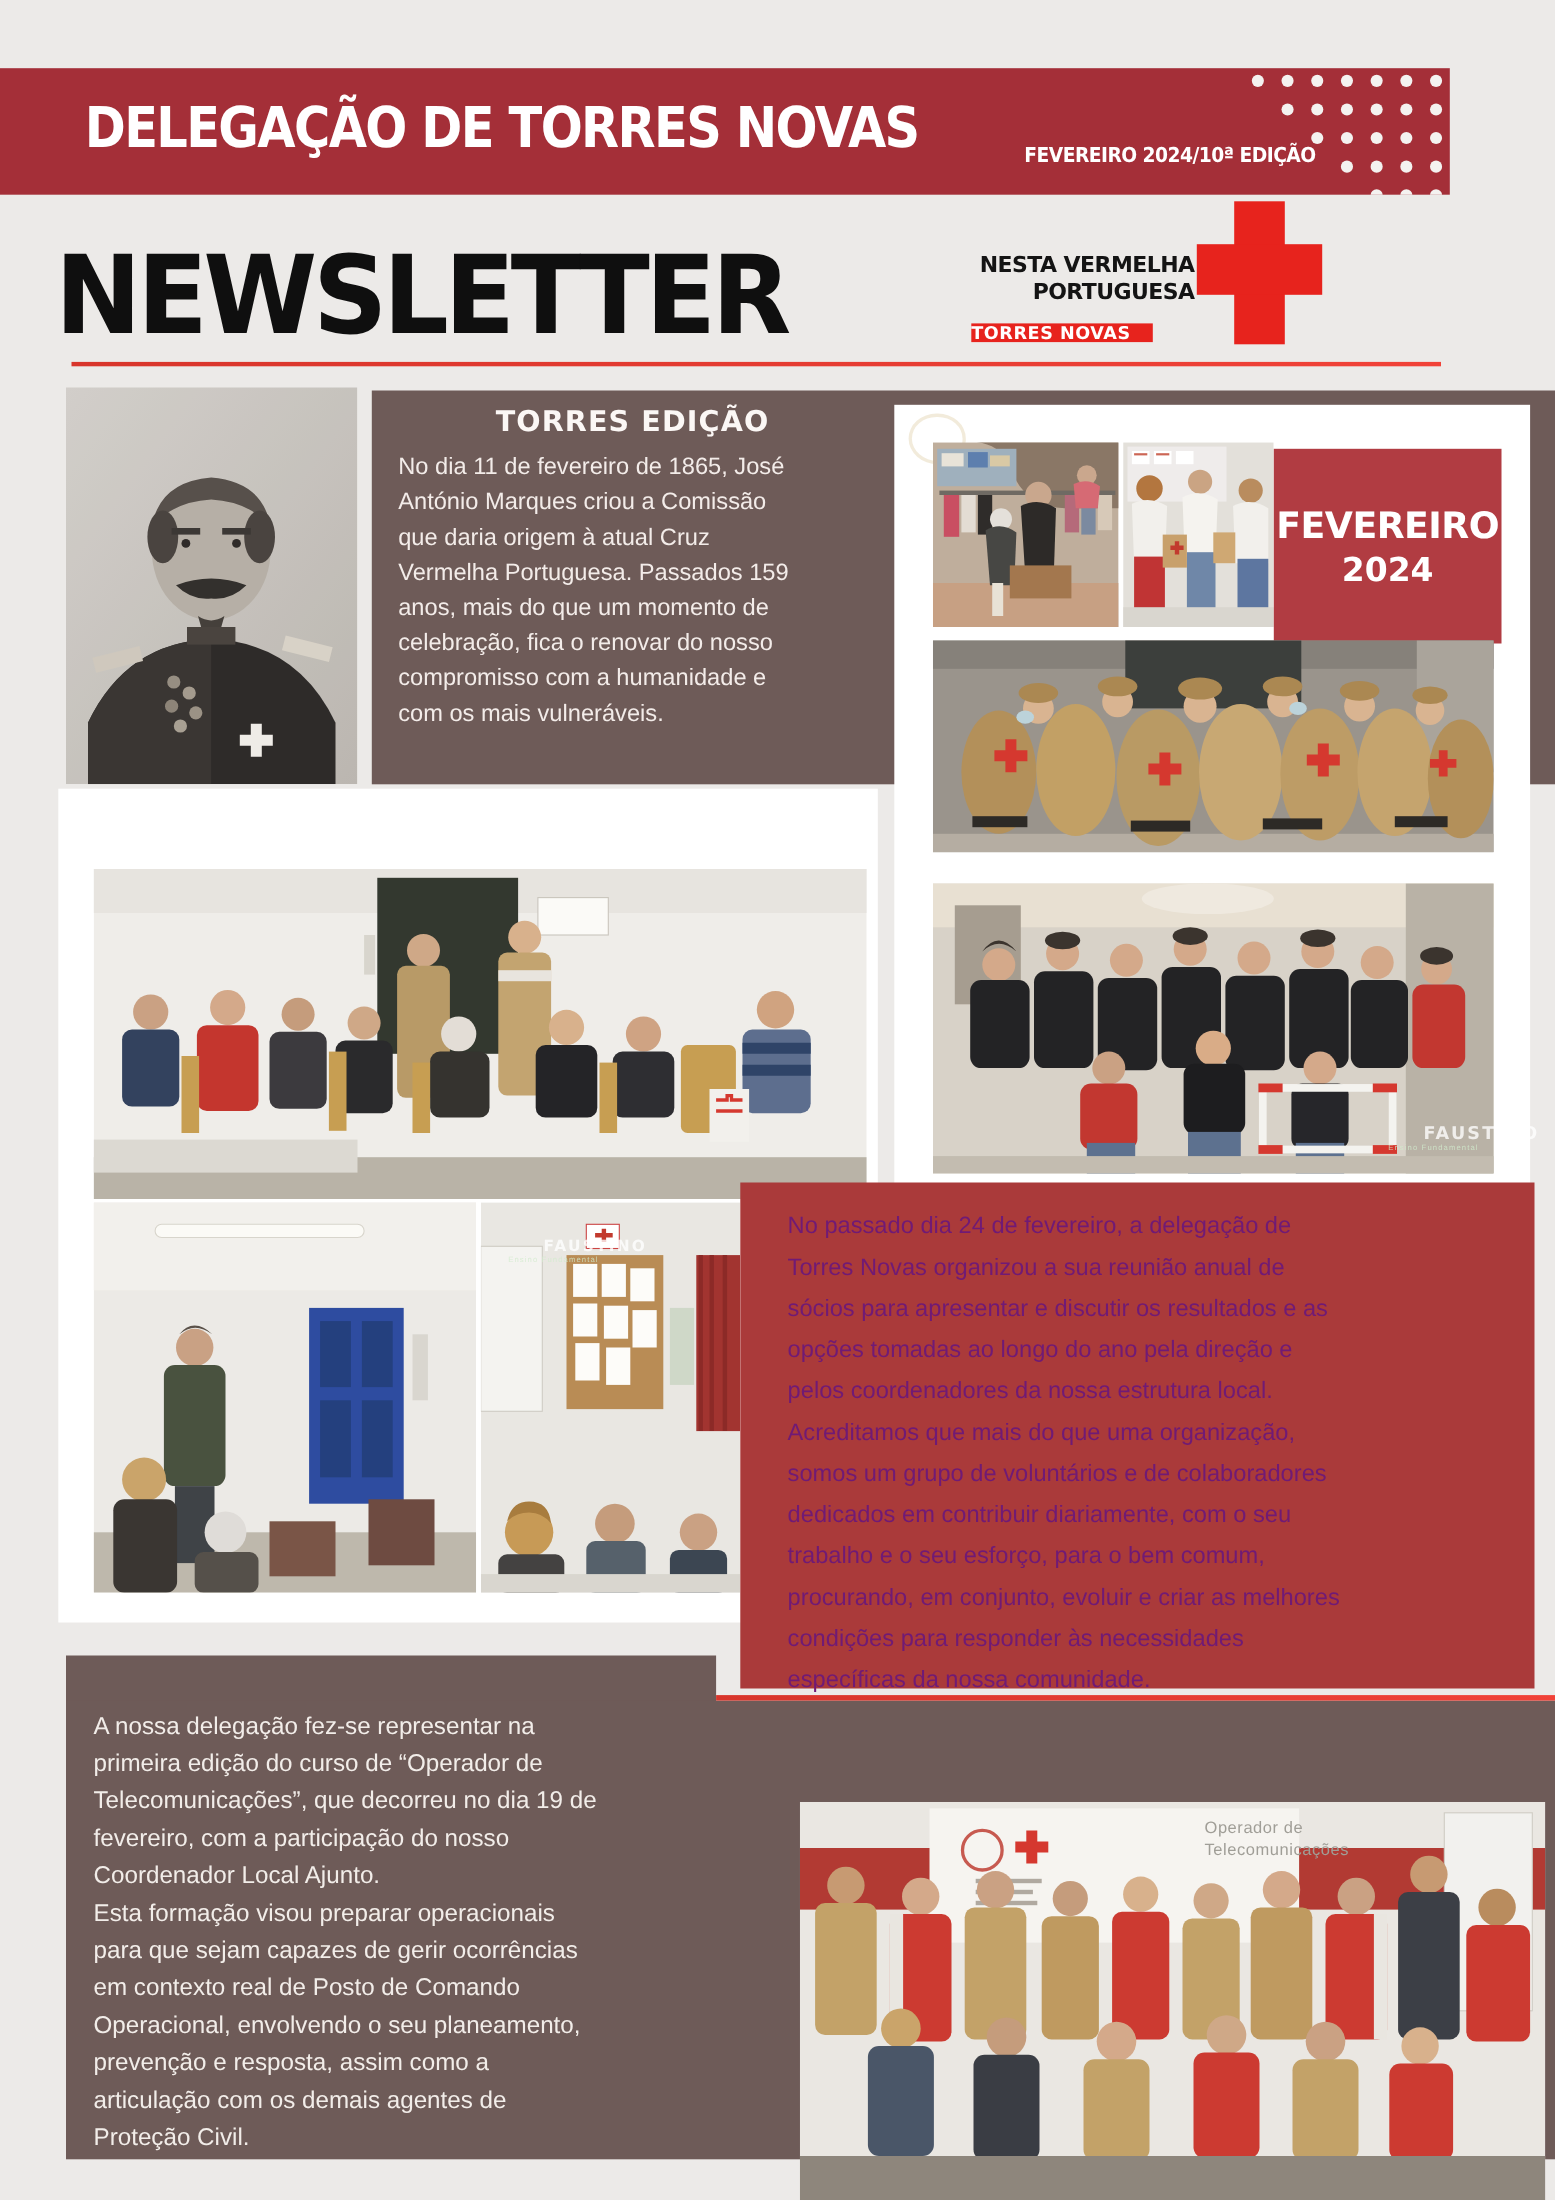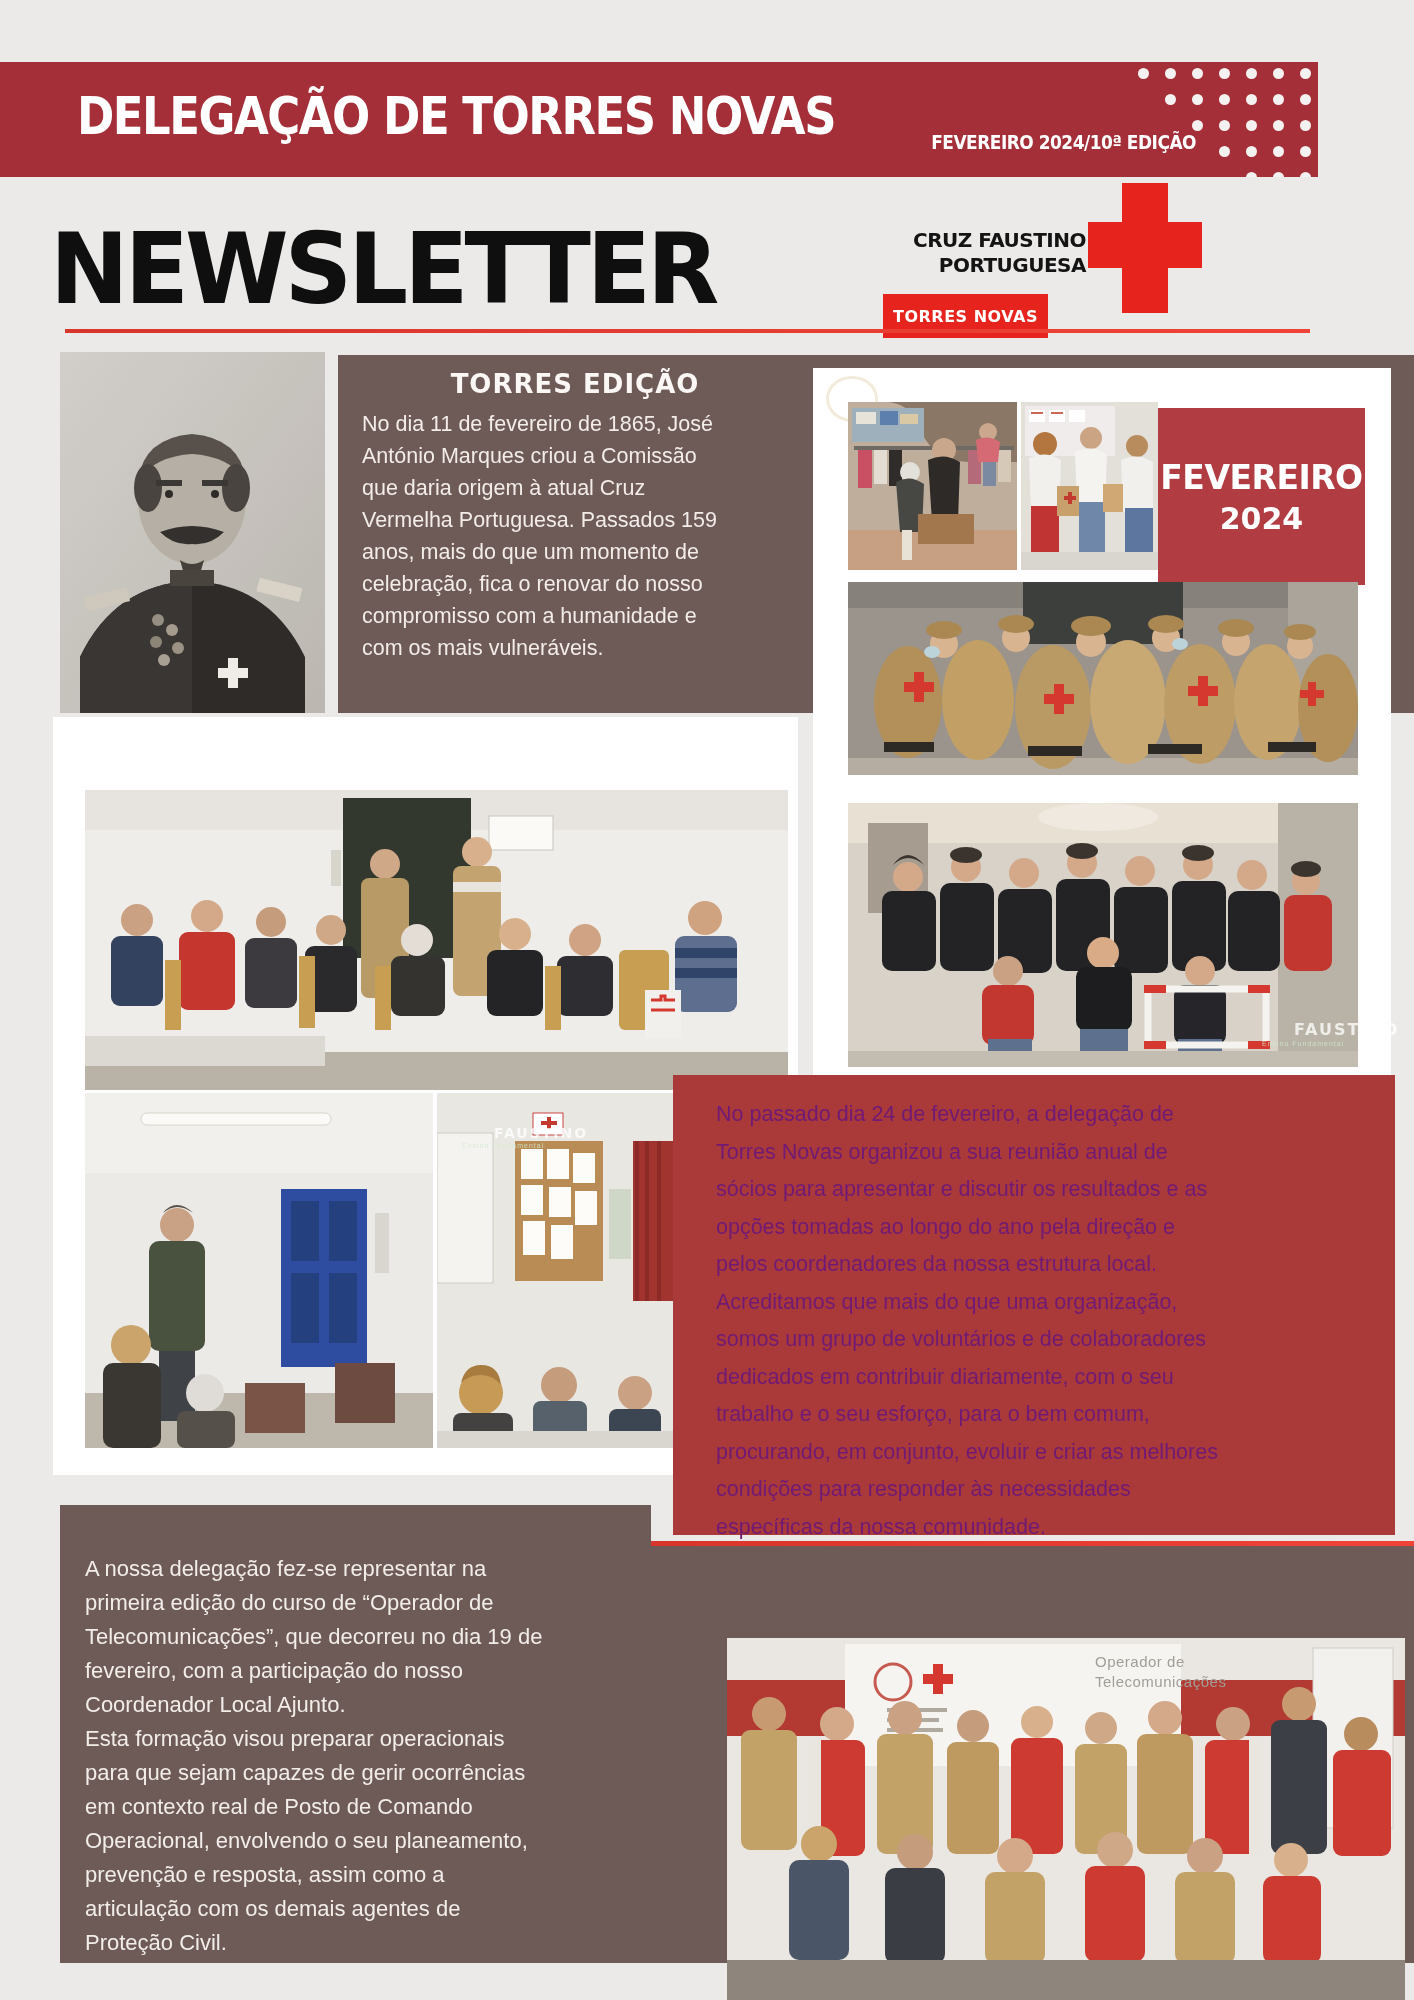--- a/index.html
+++ b/index.html
@@ -18,21 +18,21 @@
 
   #masthead-title{left:50px;top:212px;color:#0f0f0f;font-family:"DejaVu Sans",sans-serif;
     font-weight:800;font-size:94px;letter-spacing:-4px;transform:scaleY(1.05);transform-origin:left top;white-space:nowrap;}
 
   
   #cvp-cross{left:1088px;top:183px;width:114px;height:130px;}
   #cvp-cross .v{position:absolute;left:34px;top:0;width:46px;height:130px;background:#e7231d;}
   #cvp-cross .h{position:absolute;left:0;top:39px;width:114px;height:46px;background:#e7231d;}
   #cvp-text{left:876px;top:228px;width:210px;text-align:right;color:#141414;
     font-family:"DejaVu Sans",sans-serif;font-weight:800;font-size:20px;line-height:25px;letter-spacing:-0.5px;}
-  #cvp-badge{left:883px;top:294px;width:165px;height:44px;background:#e7231d;display:flex;align-items:center;justify-content:center;}
+  #cvp-badge{left:883px;top:294px;width:165px;height:17px;background:#e7231d;display:flex;align-items:center;justify-content:flex-start;}
   #cvp-badge span{color:#fff;font-family:"DejaVu Sans",sans-serif;font-weight:800;font-size:16px;letter-spacing:0.5px;}
 
   #divider-top{left:65px;top:329px;width:1245px;height:4px;background:linear-gradient(90deg,#d8352b,#f14238);}
   #divider-bottom{left:651px;top:1541px;width:763px;height:5px;background:linear-gradient(90deg,#d8352b,#f14238);}
 
   
   #brown-top{left:338px;top:355px;width:1076px;height:358px;background:#6e5b58;}
   #nesta-title{left:360px;top:369px;width:430px;text-align:center;color:#fbf7f5;
     font-family:"DejaVu Sans",sans-serif;font-weight:800;font-size:26px;letter-spacing:1px;}
   #nesta-body{left:362px;top:408px;width:432px;color:#f3ece9;font-size:21.5px;line-height:32px;white-space:pre-line;}
@@ -107,21 +107,21 @@
       </div>
   </div>
 
   <div id="masthead-title" class="abs noselect">NEWSLETTER</div>
 
   <div id="cvp-cross" class="abs">
     <div class="v"></div>
       <div class="h"></div>
   </div>
   <div id="cvp-text" class="abs">
-    <div>CRUZ FAUSTINO</div>
+    <div>NESTA VERMELHA</div>
     <div>PORTUGUESA</div>
   </div>
   <div id="cvp-badge" class="abs">
     <span>TORRES NOVAS</span>
   </div>
 
   <div id="divider-top" class="abs"></div>
 
   <div id="brown-top" class="abs"></div>
 

